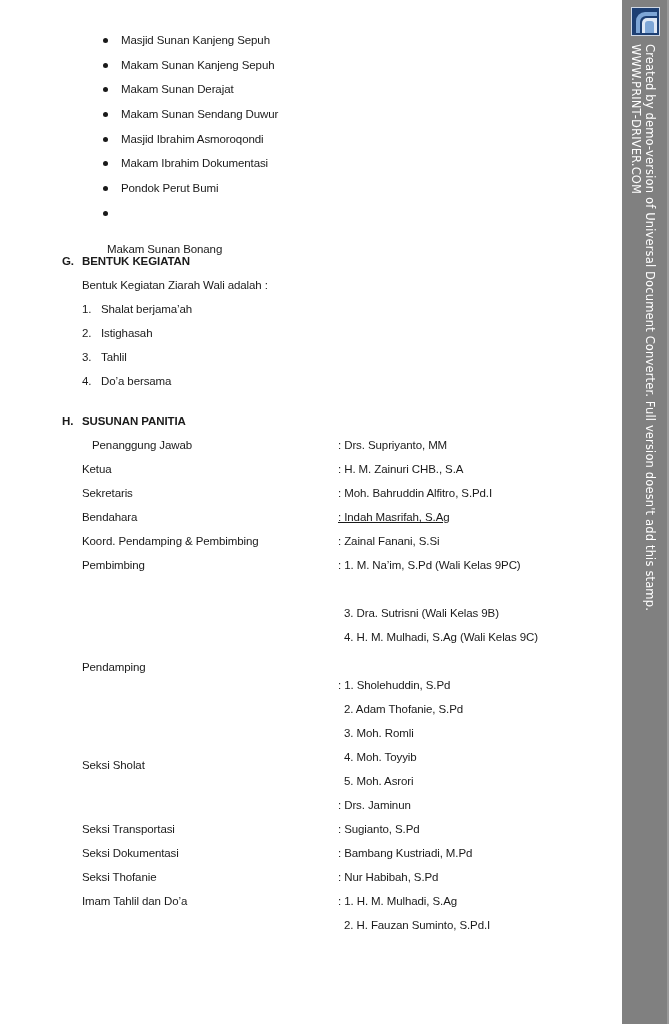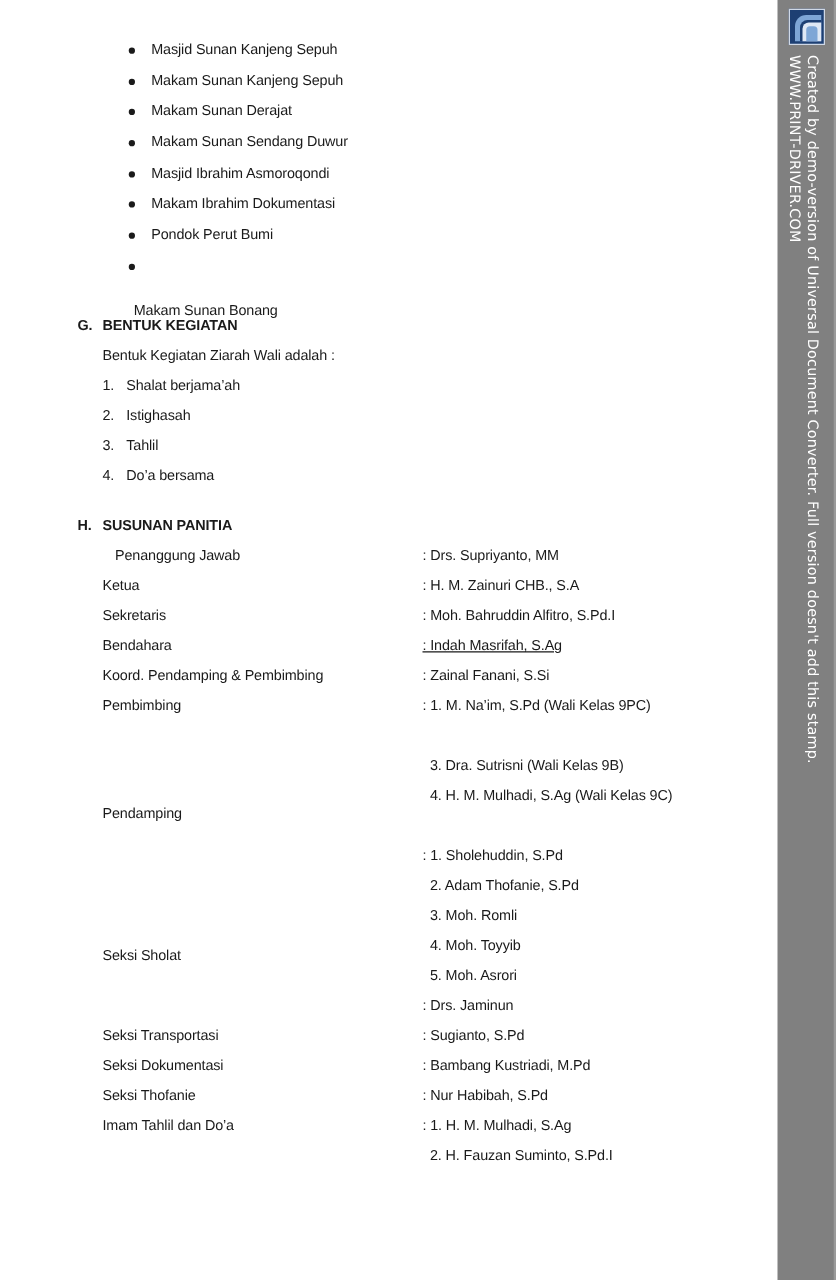--- a/index.html
+++ b/index.html
@@ -91,21 +91,21 @@
   <div class="txt" style="left:338px;top:510px;text-decoration:underline;">: Indah Masrifah, S.Ag</div>
 
   <div class="txt" style="left:82px;top:534px;">Koord. Pendamping &amp; Pembimbing</div>
   <div class="txt" style="left:338px;top:534px;">: Zainal Fanani, S.Si</div>
 
   <div class="txt" style="left:82px;top:558px;">Pembimbing</div>
   <div class="txt" style="left:338px;top:558px;">: 1. M. Na’im, S.Pd (Wali Kelas 9PC)</div>
   <div class="txt" style="left:344px;top:606px;">3. Dra. Sutrisni (Wali Kelas 9B)</div>
   <div class="txt" style="left:344px;top:630px;">4. H. M. Mulhadi, S.Ag (Wali Kelas 9C)</div>
 
-  <div class="txt" style="left:82px;top:644px;">Pendamping</div>
+  <div class="txt" style="left:82px;top:660px;">Pendamping</div>
   <div class="txt" style="left:338px;top:678px;">: 1. Sholehuddin, S.Pd</div>
   <div class="txt" style="left:344px;top:702px;">2. Adam Thofanie, S.Pd</div>
   <div class="txt" style="left:344px;top:726px;">3. Moh. Romli</div>
   <div class="txt" style="left:344px;top:750px;">4. Moh. Toyyib</div>
   <div class="txt" style="left:344px;top:774px;">5. Moh. Asrori</div>
 
   <div class="txt" style="left:82px;top:758px;">Seksi Sholat</div>
   <div class="txt" style="left:338px;top:798px;">: Drs. Jaminun</div>
 
   <div class="txt" style="left:82px;top:822px;">Seksi Transportasi</div>

